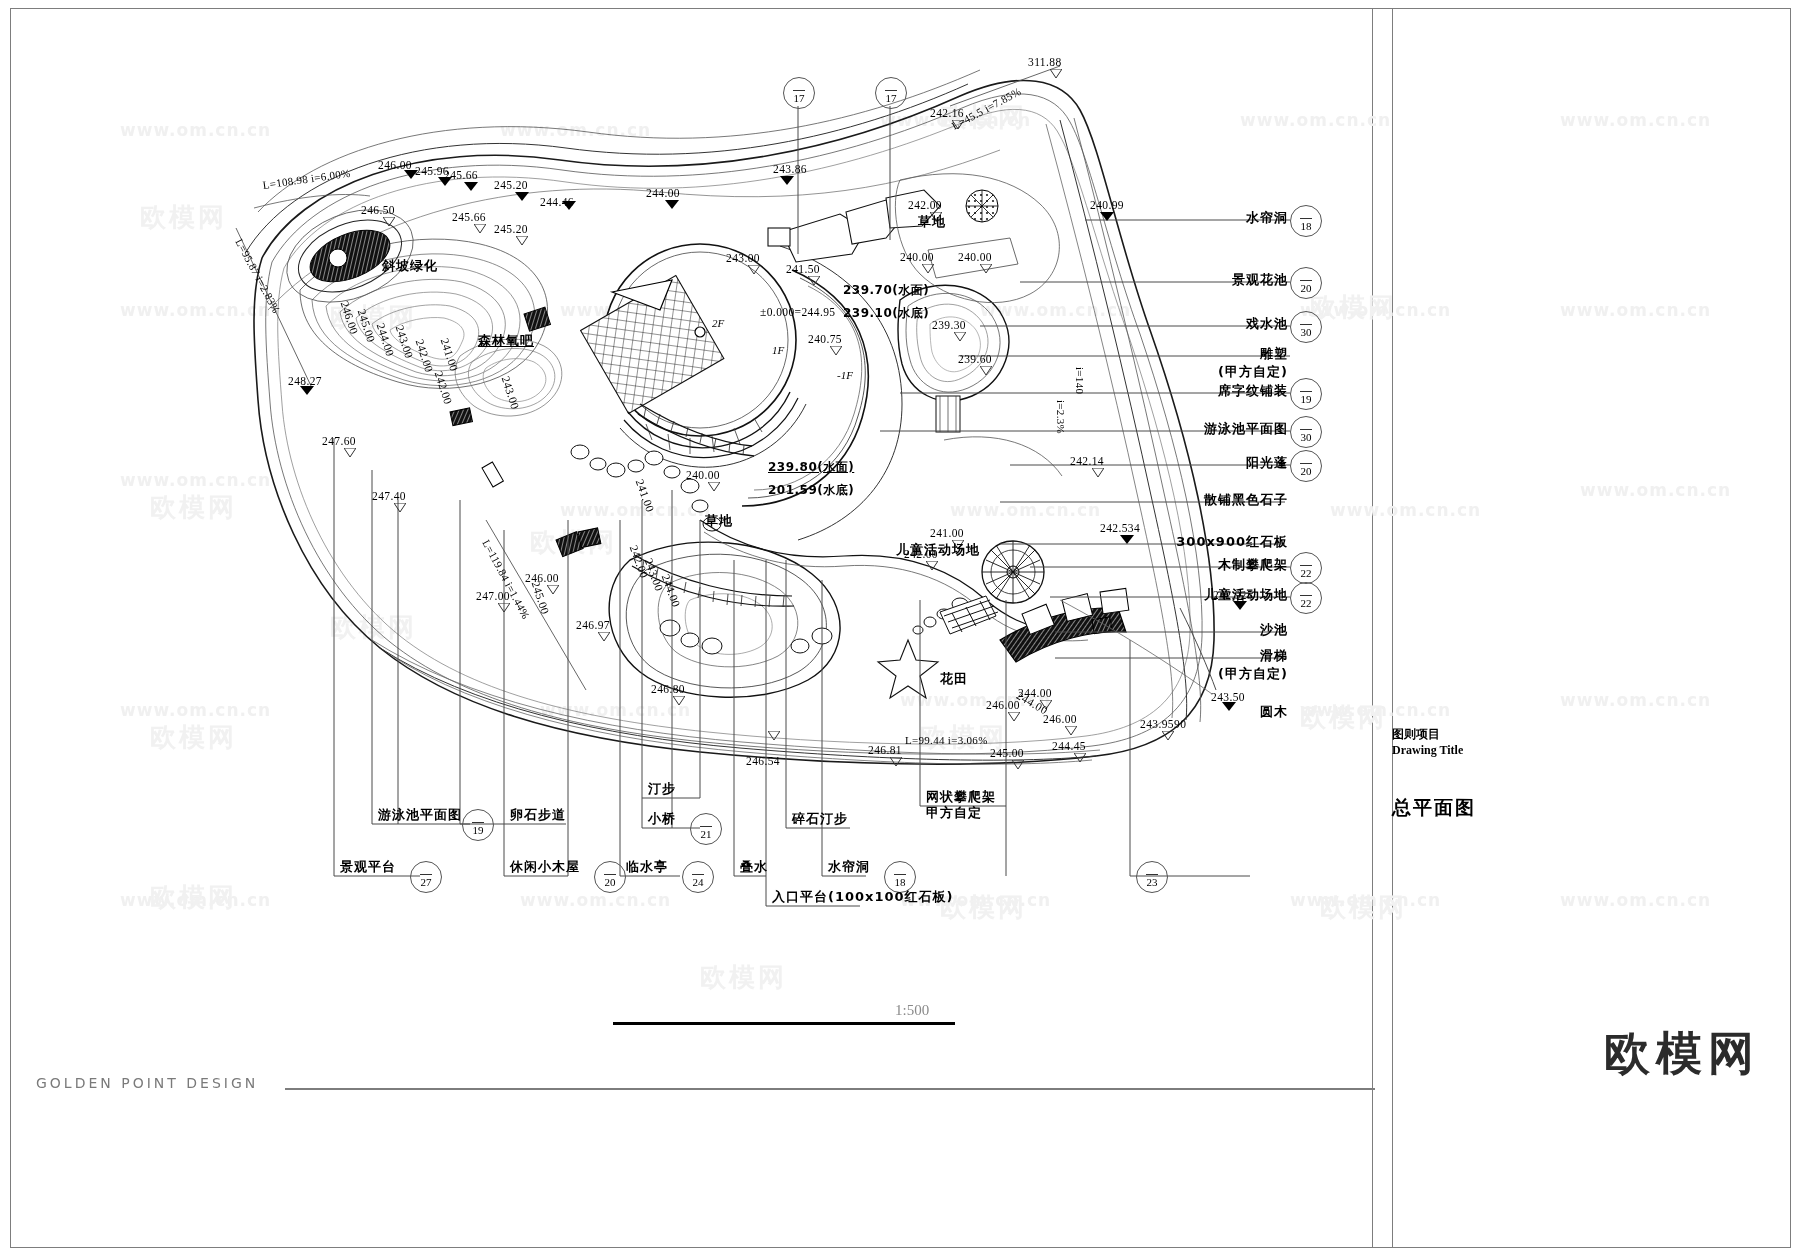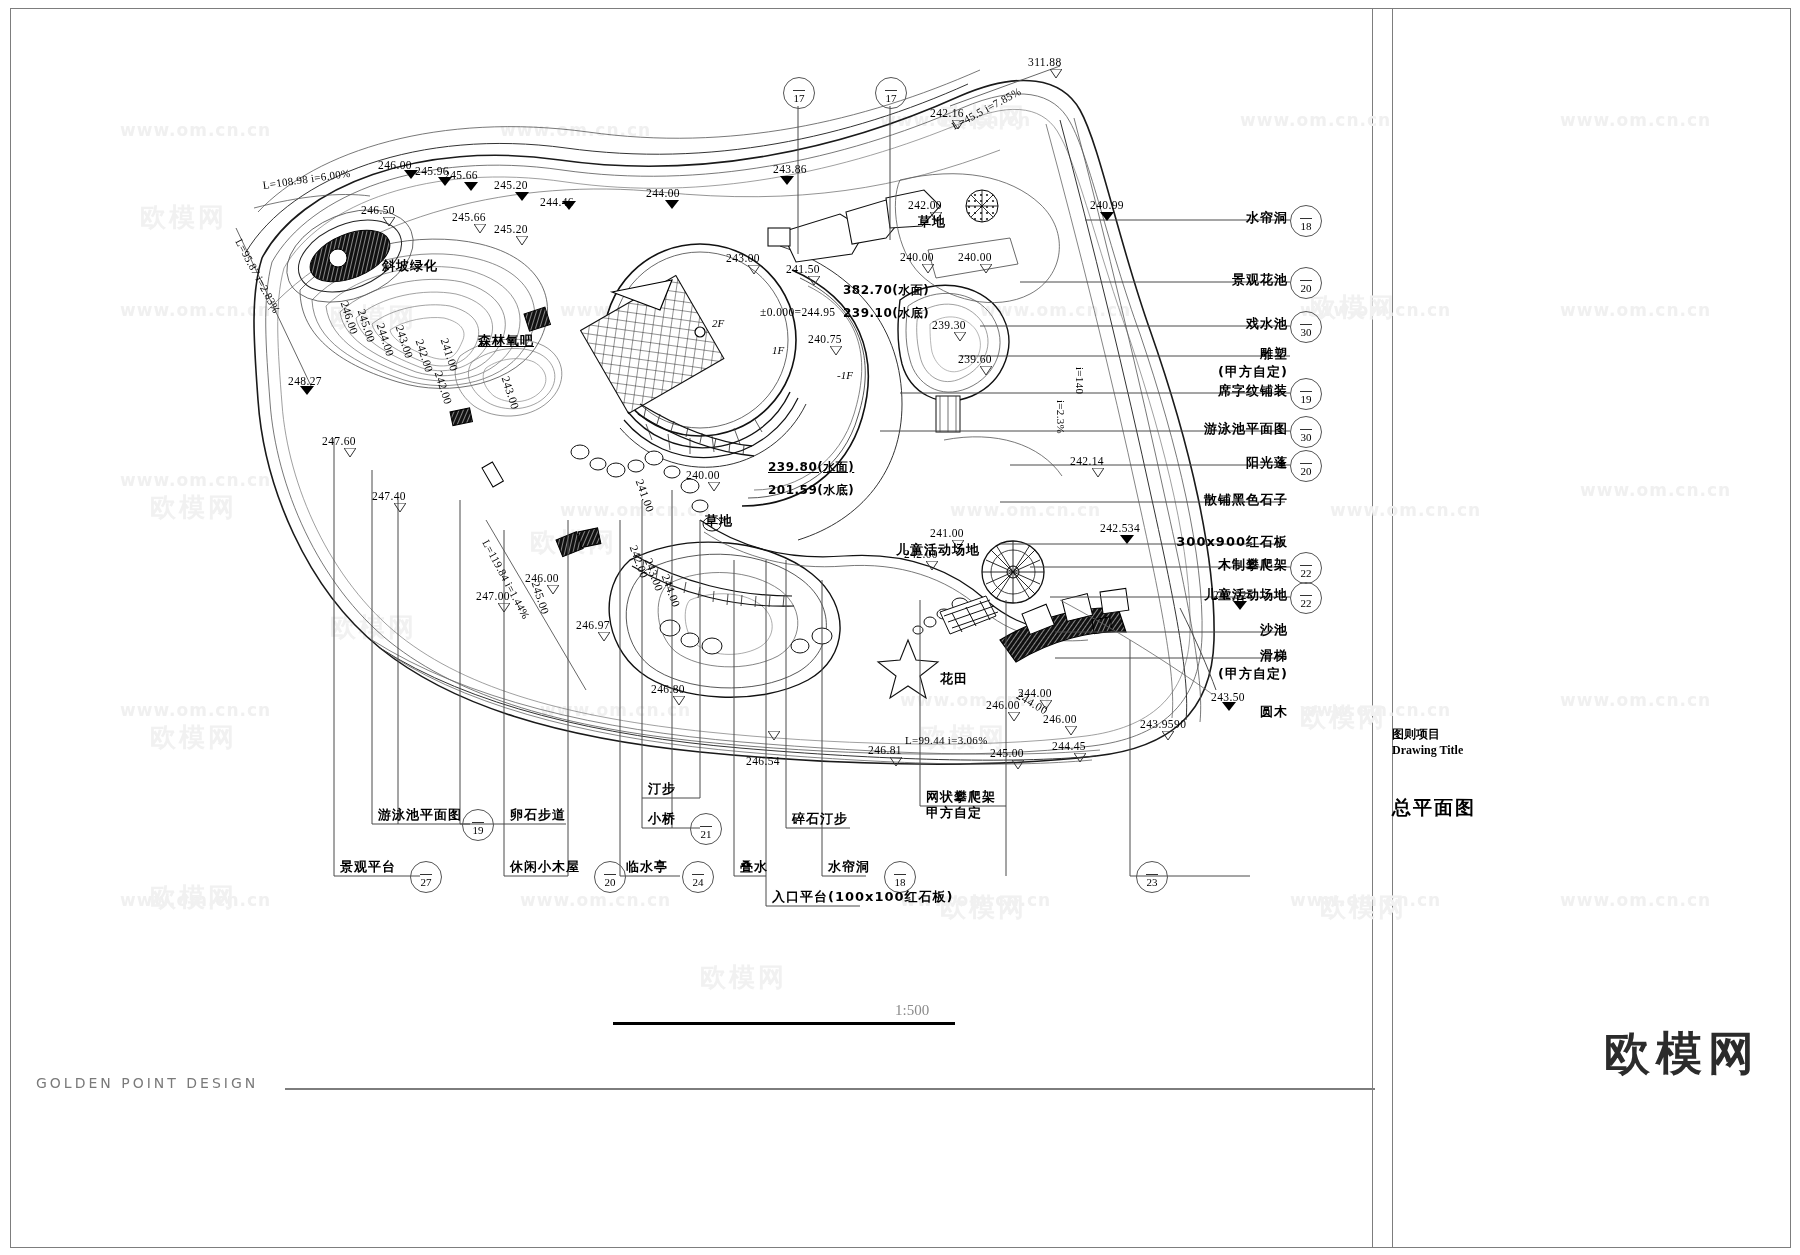--- a/index.html
+++ b/index.html
@@ -630,21 +630,21 @@
       <div class="txt cn" style="left: 478px; top: 334px; text-decoration: underline;">森林氧吧</div>
       <div class="txt cn" style="left: 918px; top: 215px;">草地</div>
       <div class="txt cn" style="left: 705px; top: 514px;">草地</div>
       <div class="txt cn" style="left: 896px; top: 543px;">儿童活动场地</div>
       <div class="txt cn" style="left: 940px; top: 672px;">花田</div>
       <div class="txt fl" style="left: 712px; top: 318px;">2F</div>
       <div class="txt fl" style="left: 772px; top: 345px;">1F</div>
       <div class="txt fl" style="left: 805px; top: 370px; margin-left: 32px;">-1F</div>
     </div>
   <div id="water-layer">
-      <div class="txt cn-sm" style="left: 843px; top: 284px;">382.70(水面)</div>
+      <div class="txt cn-sm" style="left: 843px; top: 284px;">239.70(水面)</div>
       <div class="txt cn-sm" style="left: 843px; top: 307px;">239.10(水底)</div>
       <div class="txt cn-sm" style="left: 768px; top: 461px; text-decoration: underline;">239.80(水面)</div>
       <div class="txt cn-sm" style="left: 768px; top: 484px;">201.59(水底)</div>
     </div>
   <div id="grid-layer">
       <div class="bub" style="left: 783px; top: 77px;">
         <span class="dash"></span>
         <span class="num">17</span>
       </div>
       <div class="bub" style="left: 875px; top: 77px;">

